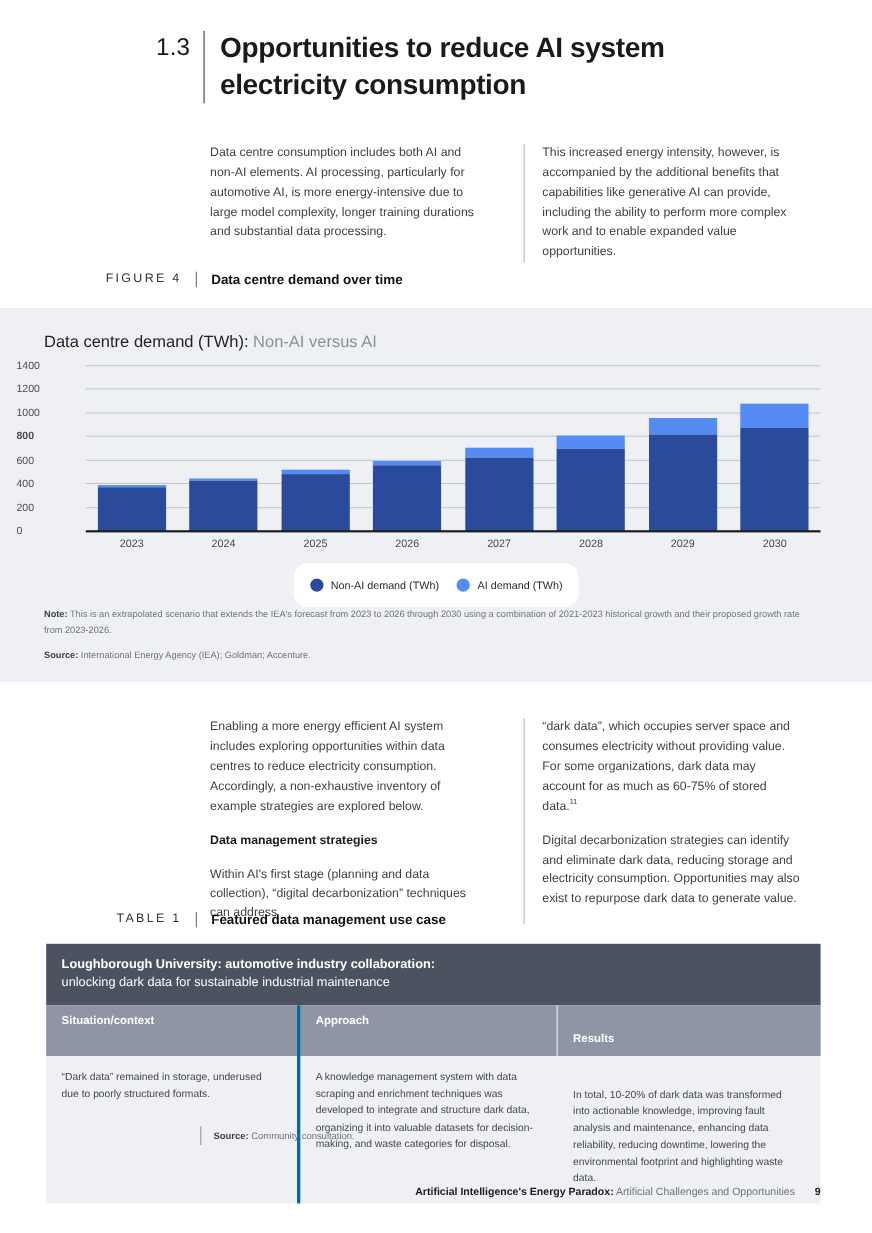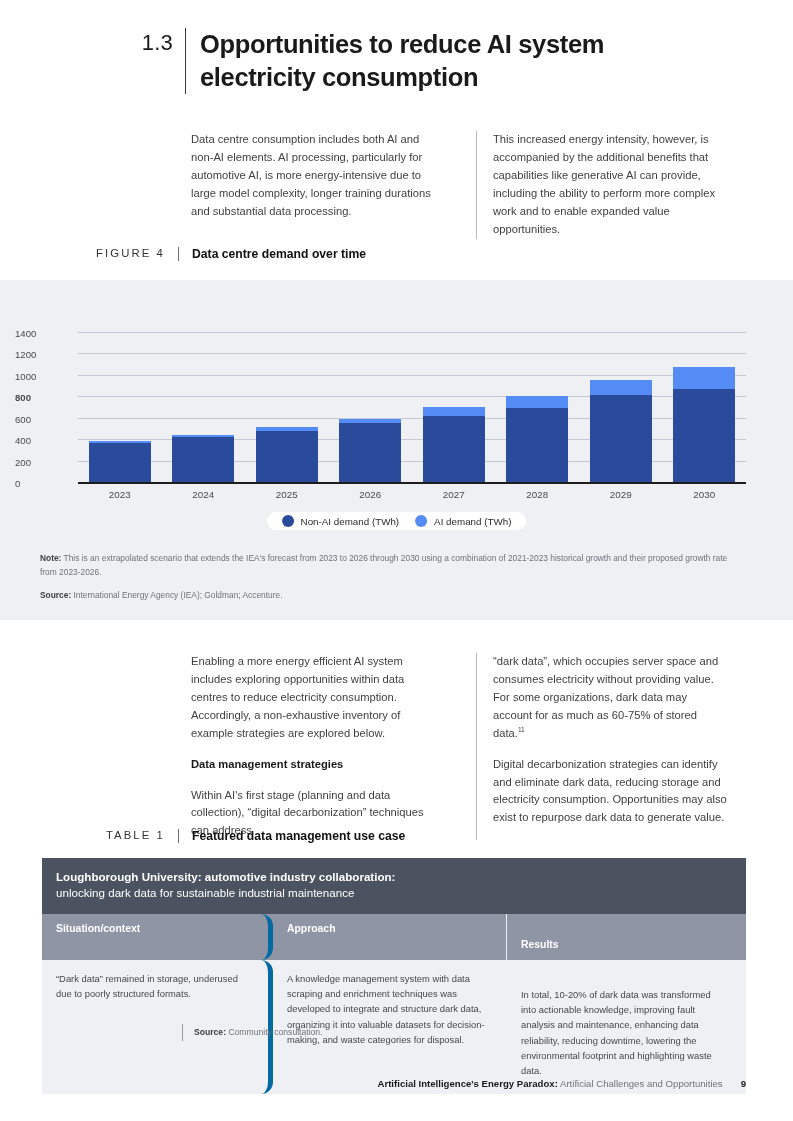--- a/index.html
+++ b/index.html
@@ -72,21 +72,21 @@
   .bars { position: absolute; left: 0; bottom: 0; width: 100%; height: 150px; display: flex; }
   .bargroup { flex: 1; display: flex; align-items: flex-end; justify-content: center; position: relative; height: 100%; }
   .bar { width: 62px; display: flex; flex-direction: column; justify-content: flex-end; }
   .seg-ai { width: 100%; background: #558bf5; }
   .seg-nonai { width: 100%; background: #2a4a9c; }
   .xlabels { position: absolute; left: 78px; top: 209px; width: 668px; display: flex; }
   .xlabel { flex: 1; text-align: center; font-size: 9.8px; color: #4a4a4a; }
 
   .legend {
     position: absolute; left: 50%; transform: translateX(-50%); top: 232px;
-    background: #ffffff; border-radius: 13px; padding: 3px 15px;
+    background: #ffffff; border-radius: 13px; padding: 14px 15px;
     display: flex; align-items: flex-start; gap: 16px;
   }
   .legend-item { display: flex; align-items: center; gap: 7px; font-size: 9.8px; color: #2b2b2b; }
   .swatch { width: 12px; height: 12px; border-radius: 50%; }
 
   .note {
     position: absolute; left: 40px; top: 272px; width: 705px;
     font-size: 8.4px; line-height: 1.65; color: #6f727a;
   }
   .note b, .source b { color: #3c3f45; }
@@ -114,21 +114,21 @@
     background: #4b5260; color: #ffffff; padding: 11px 14px 12px 14px;
     line-height: 1.42;
   }
   .table-head .t1 { font-size: 11.6px; font-weight: bold; }
   .table-head .t2 { font-size: 11.6px; font-weight: normal; }
   .table-cols { display: flex; background: #8f95a5; }
   .table-cols div {
     color: #ffffff; font-size: 10.4px; font-weight: bold;
     padding: 9px 14px 10px 14px;
   }
-  .c1 { width: 231px; border-right: 5px solid #0369a1; border-radius: 12px; }
+  .c1 { width: 231px; border-right: 3px solid #0369a1; }
   .c2 { width: 234px; border-right: 1px solid #eef0f4; }
   .c3 { width: 234px; margin-top: 16px; }
   .table-body { display: flex; background: #eef0f4; }
   .table-body div {
     font-size: 9.4px; line-height: 1.62; color: #44474d;
     padding: 11px 14px 16px 14px; min-height: 96px;
   }
 
   
   .tbl-source-row { position: absolute; left: 0; top: 1024px; width: 793px; display: flex; }
@@ -166,20 +166,23 @@
   </div>
 </div>
 
 <div class="fig-row">
   <div class="fig-label">FIGURE 4</div>
   <div class="fig-rule"></div>
   <div class="fig-title">Data centre demand over time</div>
 </div>
 
 <div class="chart-panel">
+  <div class="chart-title">
+    <span>Data centre demand (TWh):</span><span class="muted"> Non-AI versus AI</span>
+  </div>
 
   <div class="plot">
     <div id="gridlines">
         <div class="gridline" style="bottom: 21.4286px;"></div>
         <div class="gridline" style="bottom: 42.8571px;"></div>
         <div class="gridline" style="bottom: 64.2857px;"></div>
         <div class="gridline" style="bottom: 85.7143px;"></div>
         <div class="gridline" style="bottom: 107.143px;"></div>
         <div class="gridline" style="bottom: 128.571px;"></div>
         <div class="gridline" style="bottom: 150px;"></div>

